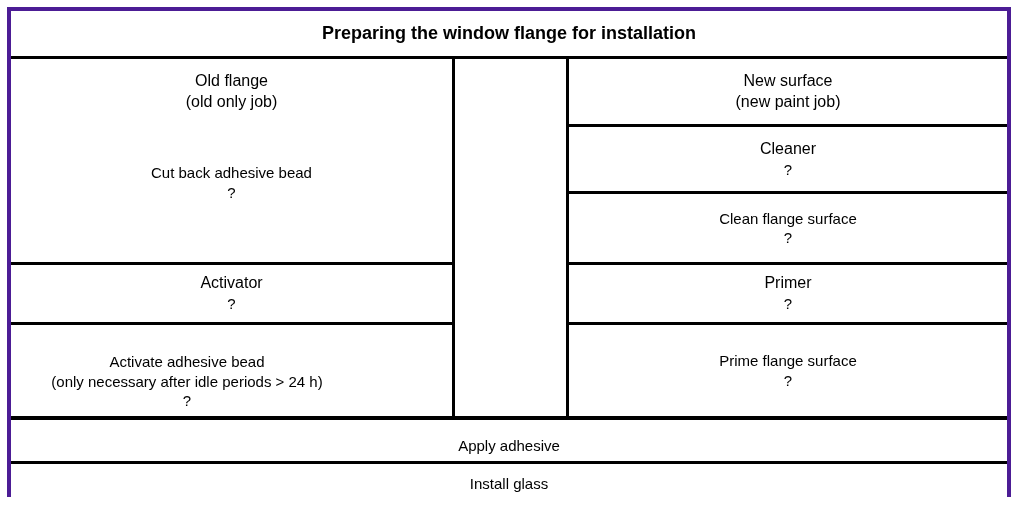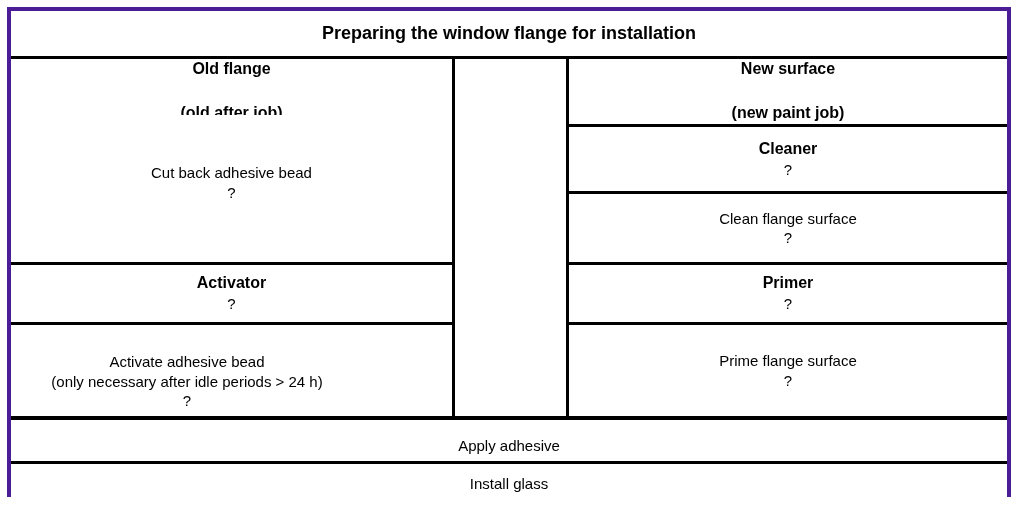--- a/index.html
+++ b/index.html
@@ -39,21 +39,21 @@
     background: #ffffff;
     line-height: 1.30;
   }
   .cell .line {
     display: block;
     white-space: nowrap;
   }
 
   
   .t-title  { font-size: 18px; font-weight: bold; }
-  .t-head   { font-size: 16px; font-weight: bold; justify-content: space-between; }
+  .t-head   { font-size: 16px; font-weight: normal; }
   .t-body   { font-size: 15px; font-weight: normal; }
   .t-foot   { font-size: 15px; font-weight: normal; }
   .q        { font-size: 15px; font-weight: normal; }
 
   
   .hbar {
     position: absolute;
     background: #000000;
     height: 3px;
   }
@@ -71,21 +71,21 @@
   <div class="cell t-title" style="left:0px; top:0px; width:996px; height:45px;">
     <span class="line">Preparing the window flange for installation</span>
   </div>
   <div class="hbar" style="left:0px; top:45px; width:996px;"></div>
 
   <div class="vbar" style="left:441px; top:48px; height:357px;"></div>
   <div class="vbar" style="left:555px; top:48px; height:357px;"></div>
 
   <div class="cell t-head" style="left:0px; top:48px; width:441px; height:65px;">
     <span class="line">Old flange</span>
-    <span class="line">(old after job)</span>
+    <span class="line">(old only job)</span>
   </div>
   <div class="hbar" style="left:0px; top:113px; width:441px;"></div>
 
   <div class="cell" style="left:0px; top:104px; width:441px; height:135px;">
     <span class="line t-body">Cut back adhesive bead</span>
     <span class="line q">?</span>
   </div>
   <div class="hbar" style="left:0px; top:251px; width:441px;"></div>
 
   <div class="cell" style="left:0px; top:254px; width:441px; height:57px;">

